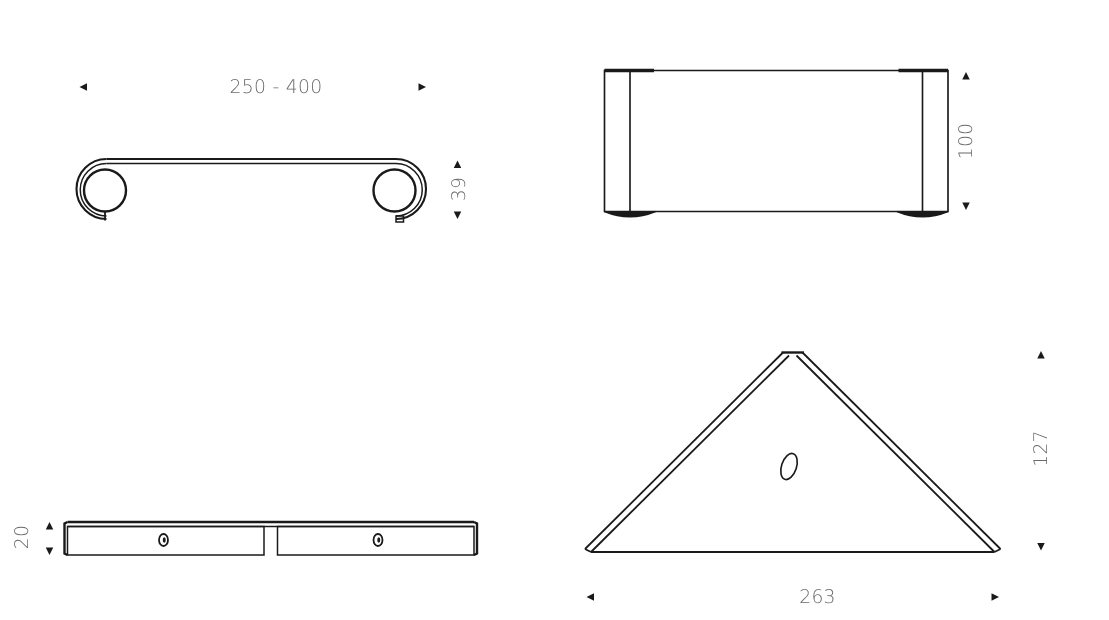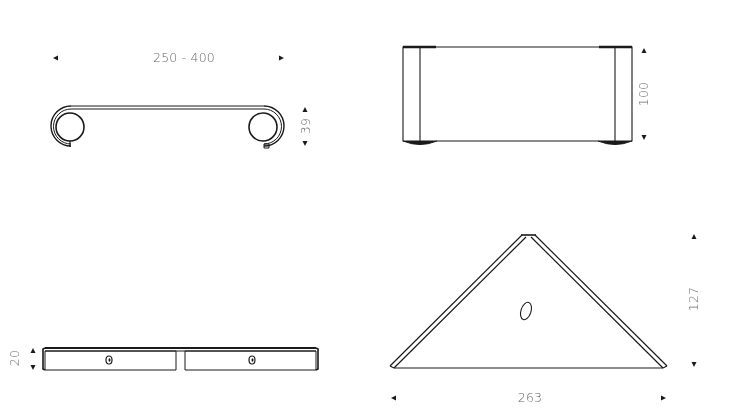--- a/index.html
+++ b/index.html
@@ -134,14 +134,14 @@
   </g>
 </svg>
 
 <div class="dim-label hcenter" style="left:168px; top:58px;margin-left:16px;">250 - 400</div>
 <div class="dim-label rot" style="left:306px; top:126px;">39</div>
 
 <div class="dim-label rot" style="left:644px; top:94px;">100</div>
 
 <div class="dim-label rot" style="left:15px; top:358px;">20</div>
 
-<div class="dim-label hcenter" style="left:530px; top:398px;">263</div>
+<div class="dim-label hcenter" style="left:545px; top:398px;">263</div>
 <div class="dim-label rot" style="left:694px; top:299px;">127</div>
 
 </body></html>

